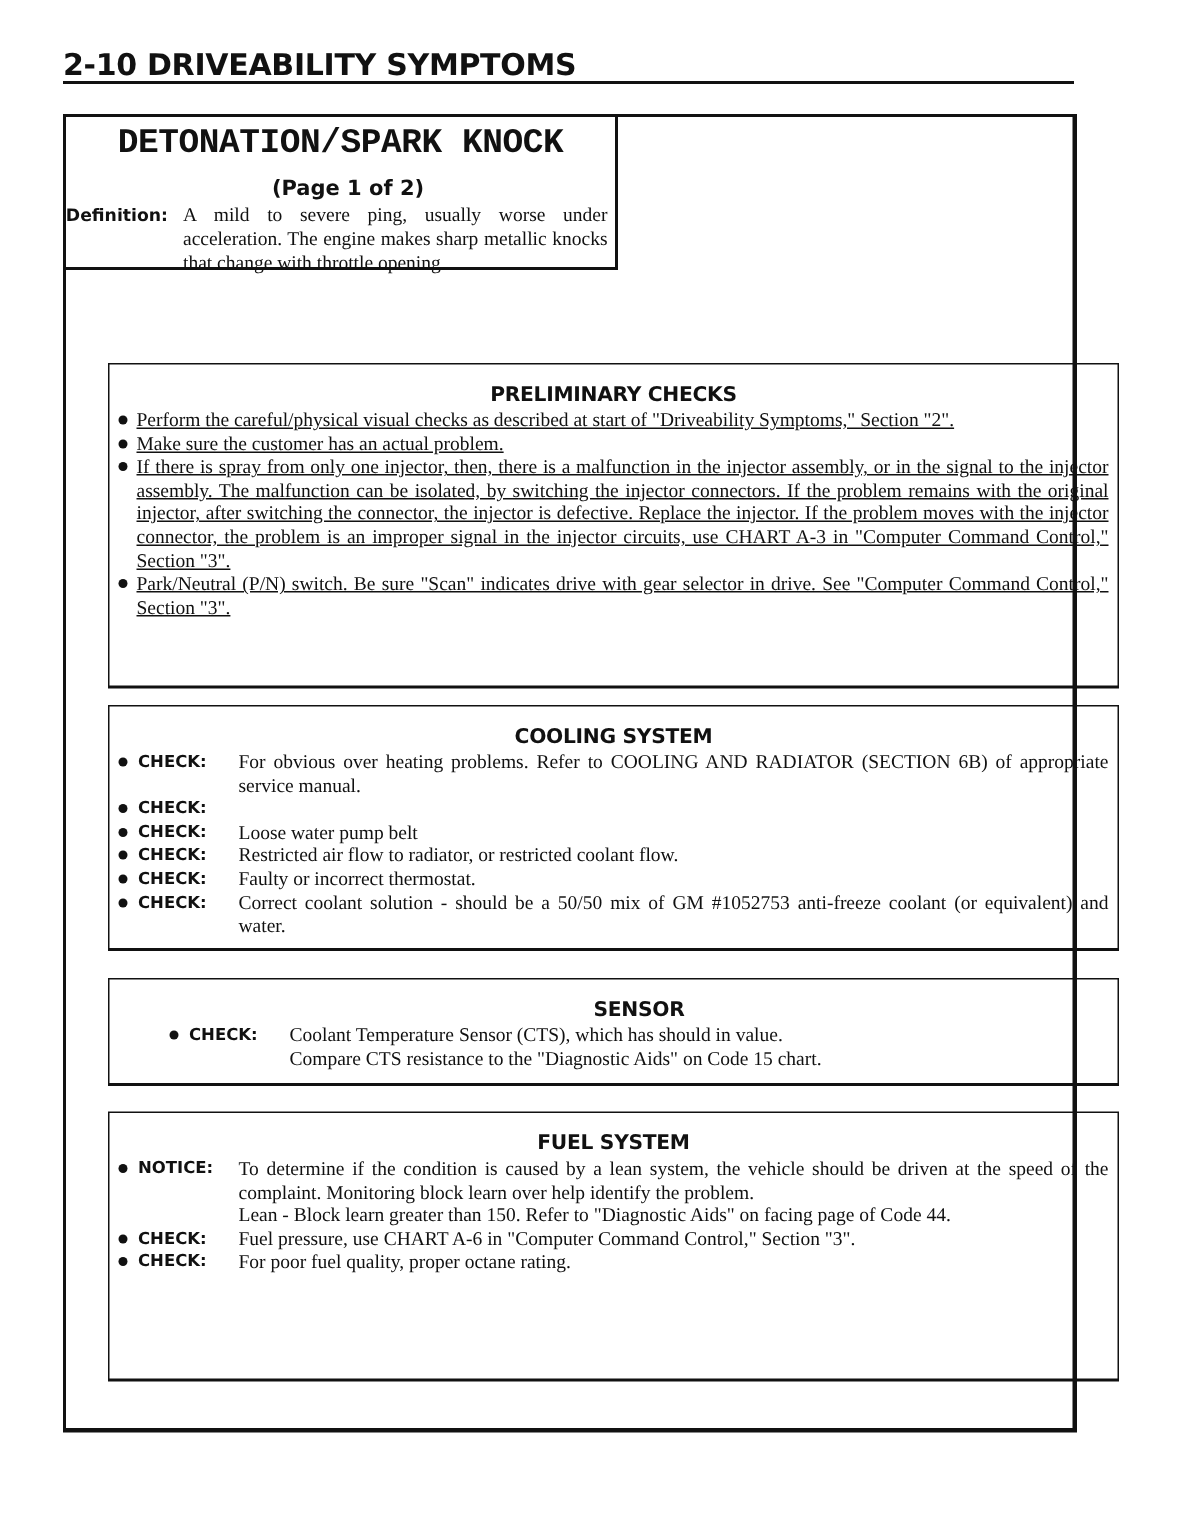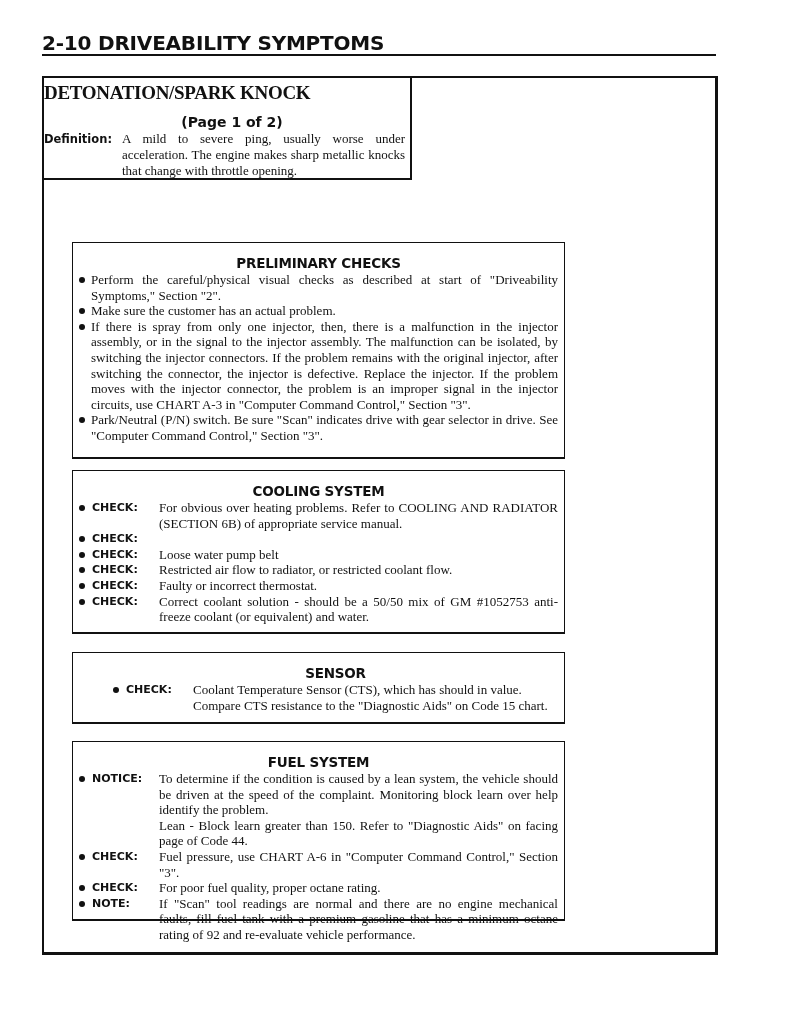--- a/index.html
+++ b/index.html
@@ -15,48 +15,48 @@
     position: absolute; left: 42px; top: 76px; width: 671px; height: 874px;
     border: 2px solid #111; border-right-width: 3px; border-bottom-width: 3px;
   }
   .title-box {
     position: absolute; left: 42px; top: 76px; width: 370px; height: 104px;
     border: 2px solid #111; border-top: none; border-left: none;
     border-top: 2px solid #111; border-left: 2px solid #111;
     box-sizing: border-box;
   }
   .title-box .title {
-    font-family: Liberation Serif, serif; font-weight: bold;
-    font-size: 19px; margin-top: 4px; letter-spacing: -0.3px;
+    text-align: center; font-family: Liberation Mono, monospace; font-weight: bold;
+    font-size: 23px; margin-top: 4px; letter-spacing: -0.3px;
   }
   .title-box .page-num {
     text-align: center; font-family: "DejaVu Sans", sans-serif; font-weight: bold;
     font-size: 14px; margin-top: 10px; margin-left: 10px;
   }
   .def-row { display: flex; margin-top: 1px; }
   .def-label {
     width: 80px; text-align: right; padding-right: 6px; box-sizing: border-box;
     font-family: "DejaVu Sans", sans-serif; font-weight: bold; font-size: 11.5px;
     line-height: 16px; flex: none; margin-left: -6px;
   }
   .def-text {
     font-family: "Liberation Serif", serif; font-size: 13px; line-height: 16px;
     text-align: justify; width: 283px; margin-left: 4px;
   }
 
   .section {
-    position: absolute; left: 72px; width: 493px;
+    position: absolute; left: 72px; width: 674px;
     border: 1.5px solid #111; border-bottom-width: 2px; box-sizing: border-box;
     padding: 0 6px 4px 6px;
   }
   .section-title {
     text-align: center; font-family: "DejaVu Sans", sans-serif; font-weight: bold;
     font-size: 13.5px; margin: 12px 0 1px 0; letter-spacing: -0.2px;
   }
-  .bullet-list { list-style: none; margin: 0; padding: 0; }
+  .bullet-list { list-style: none; margin: 0; padding: 0; text-decoration: underline; }
   .bullet-item {
     position: relative; padding-left: 12px;
     font-family: "Liberation Serif", serif; font-size: 13px; line-height: 15.6px;
     text-align: justify;
   }
   .bullet {
     position: absolute; left: 0; top: 5px; width: 6px; height: 6px;
     border-radius: 50%; background: #111;
   }
   .check-item {
@@ -159,18 +159,13 @@
   <div class="check-item">
       <span class="bullet"></span>
       <span class="check-label">CHECK:</span>
       <span class="check-text">Fuel pressure, use CHART A-6 in "Computer Command Control," Section "3".</span>
     </div>
   <div class="check-item">
       <span class="bullet"></span>
       <span class="check-label">CHECK:</span>
       <span class="check-text">For poor fuel quality, proper octane rating.</span>
     </div>
-  <div class="check-item">
-      <span class="bullet"></span>
-      <span class="check-label">NOTE:</span>
-      <span class="check-text">If "Scan" tool readings are normal and there are no engine mechanical faults, fill fuel tank with a premium gasoline that has a minimum octane rating of 92 and re-evaluate vehicle performance.</span>
-    </div>
 </div>
 
 </body></html>

